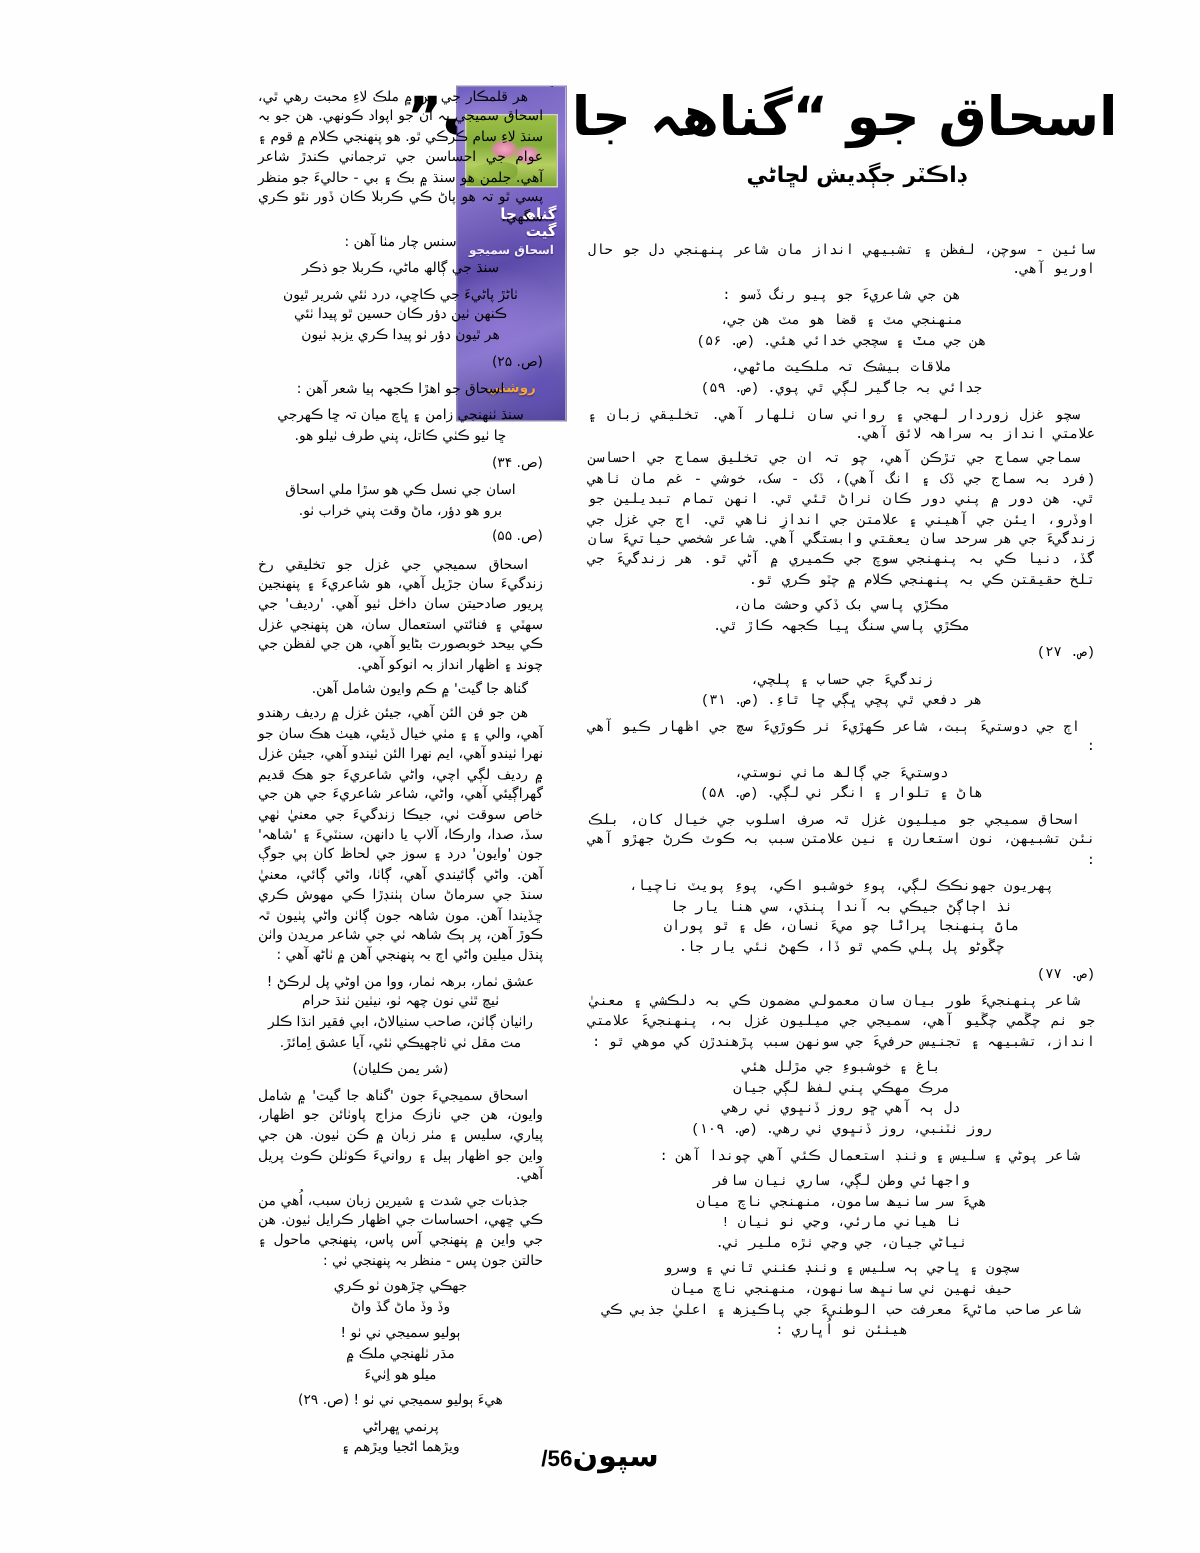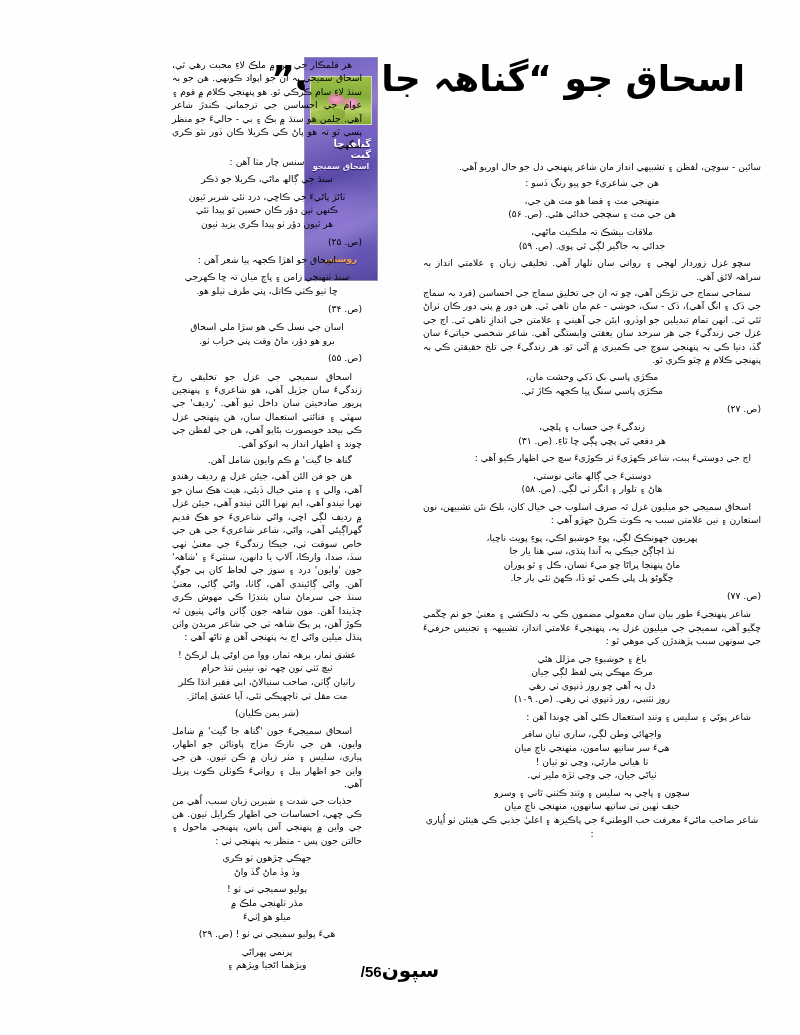--- a/index.html
+++ b/index.html
@@ -126,22 +126,23 @@
   
   .column {
     position: absolute;
     direction: rtl;
     font-size: 9.2px;
     line-height: 13.4px;
     color: #000;
   }
   .col-right {
     top: 160px;
-    right: 39px;
+    right: 70px;
     width: 338px;
+    font-family: Liberation Mono, monospace;
   }
   .col-left {
     top: 58px;
     right: 438px;
     width: 190px;
   }
 
   .para {
     margin: 0 0 3px 0;
     text-align: justify;
@@ -188,20 +189,21 @@
     font-size: 15px;
   }
 </style>
 </head>
 <body>
 
 <div class="page">
 
   <div class="title-block">
     <h1 class="article-title">اسحاق جو “گناهہ جا گيت”</h1>
+    <div class="article-author">ڊاڪٽر جڳديش لڇاڻي</div>
   </div>
 
   <div class="book-cover">
     <div class="cover-photo"></div>
     <div class="cover-title">گناھ جا گيت</div>
     <div class="cover-author">اسحاق سميجو</div>
     <div class="cover-logo">روشني</div>
   </div>
 
   <div class="column col-right">

